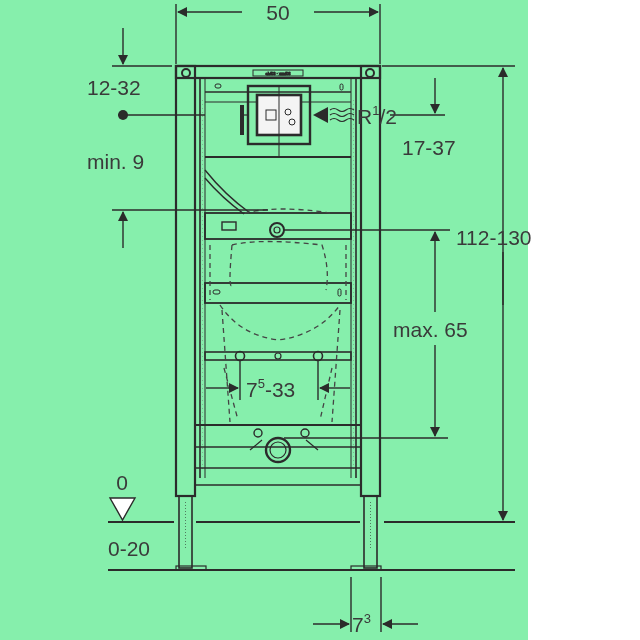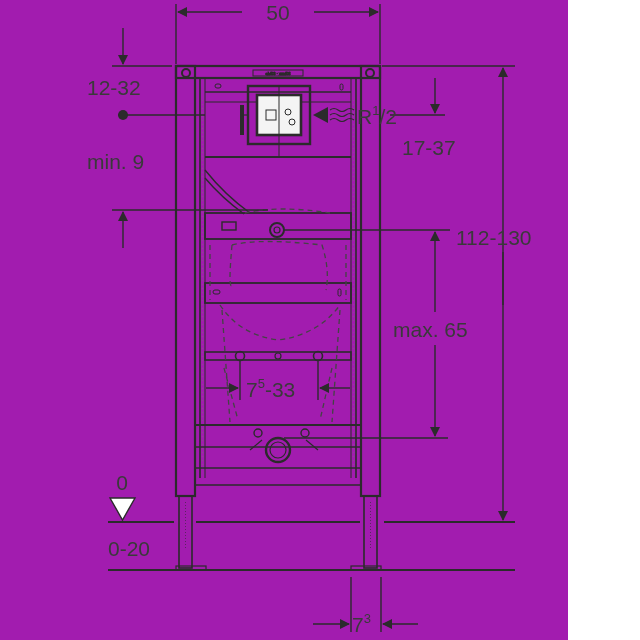--- a/index.html
+++ b/index.html
@@ -1,17 +1,17 @@
 <!DOCTYPE html>
 <html><head>
 <meta charset="utf-8">
 <style>
   html,body{margin:0;padding:0;background:#ffffff;}
   body{width:640px;height:640px;overflow:hidden;}
-  #stage{position:relative;width:568px;height:640px;background:#a21caf;}
+  #stage{position:relative;width:528px;height:640px;background:#86efac;}
   svg{position:absolute;left:0;top:0;}
   .dim{font-family:"Liberation Sans",sans-serif;font-size:21px;fill:#3a3a3a;}
   .sup{font-family:"Liberation Sans",sans-serif;font-size:13px;fill:#3a3a3a;}
   .tiny{font-family:"Liberation Sans",sans-serif;font-size:4px;fill:#333;}
 </style>
 </head>
 <body>
 
 <div id="stage">
 <svg width="640" height="640" viewBox="0 0 640 640" xmlns="http://www.w3.org/2000/svg">

